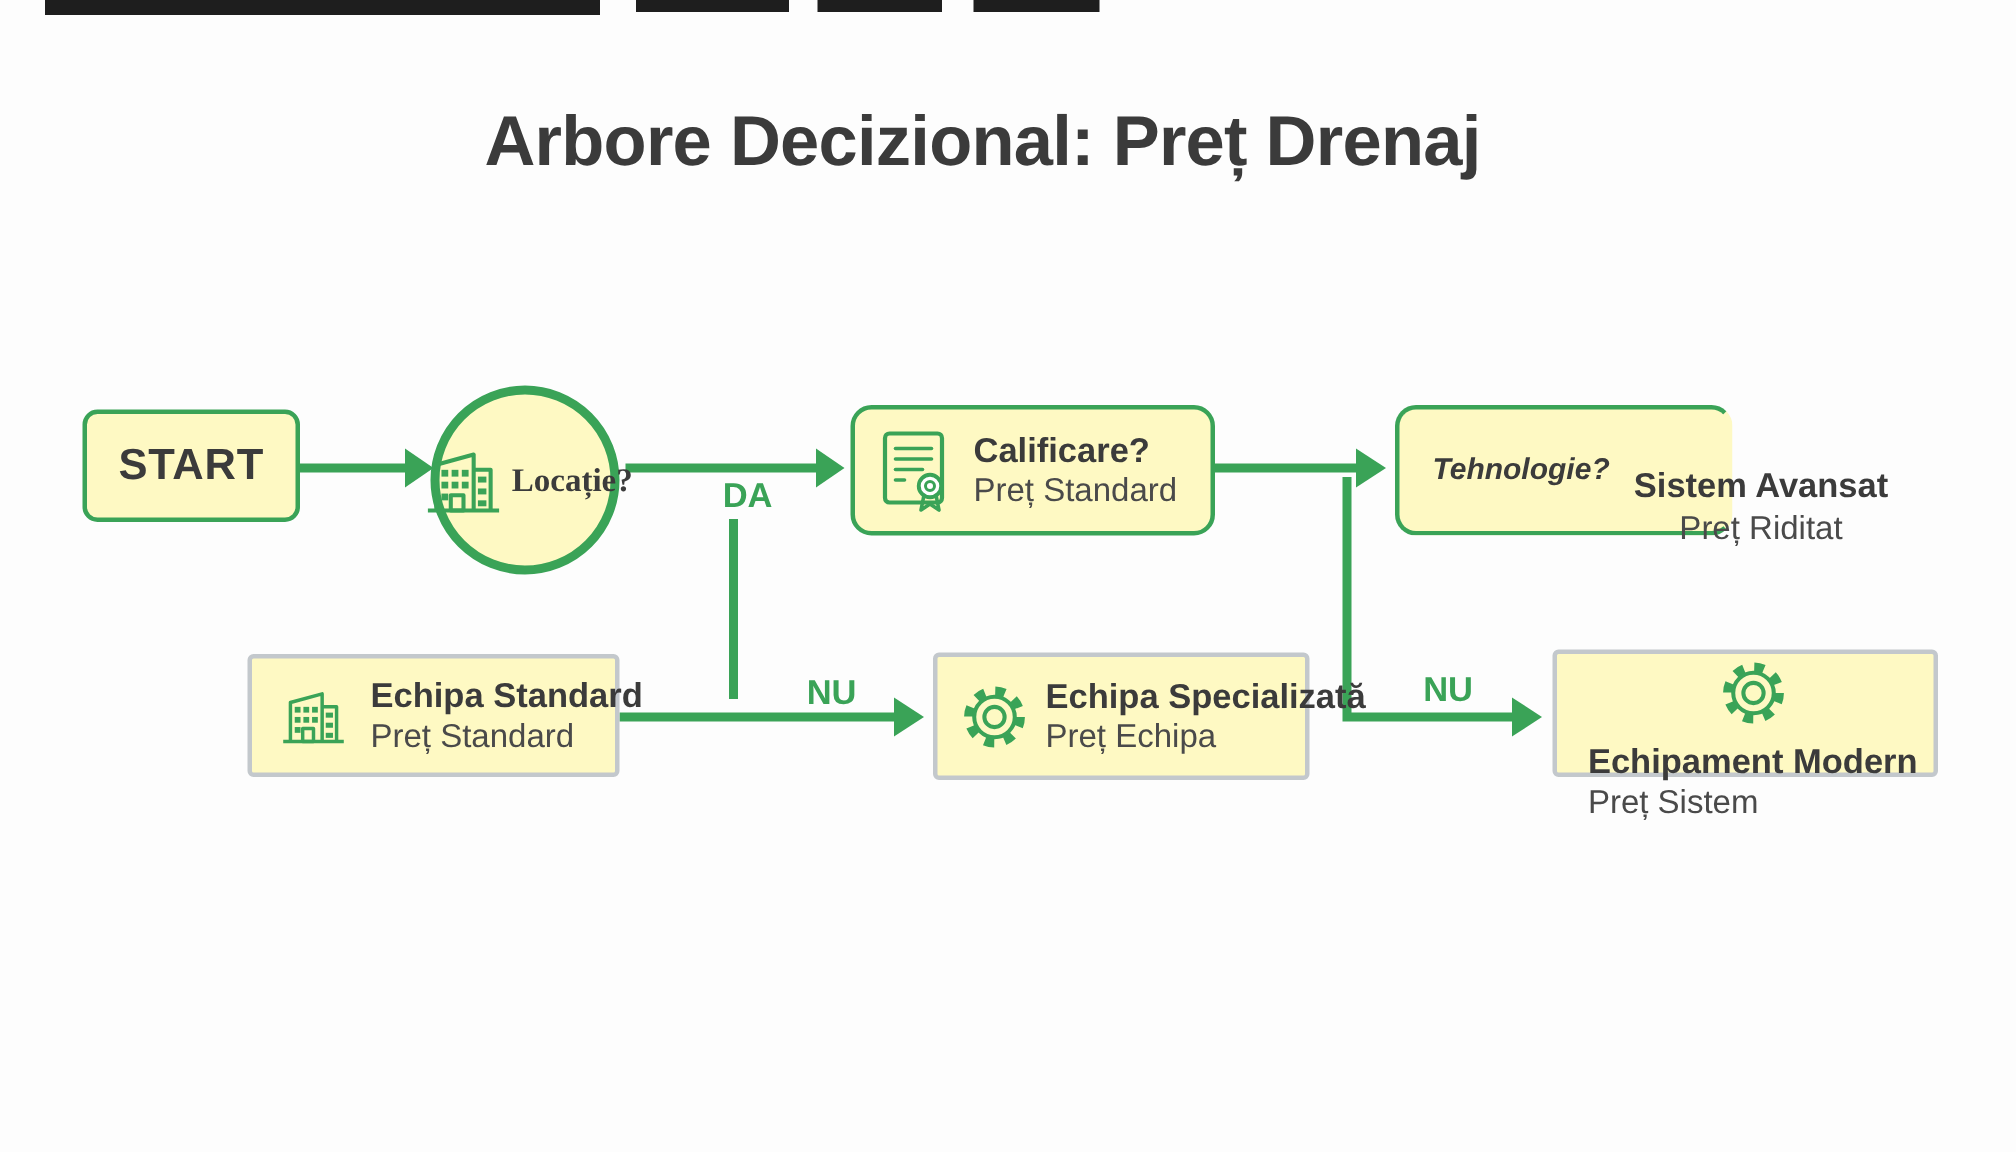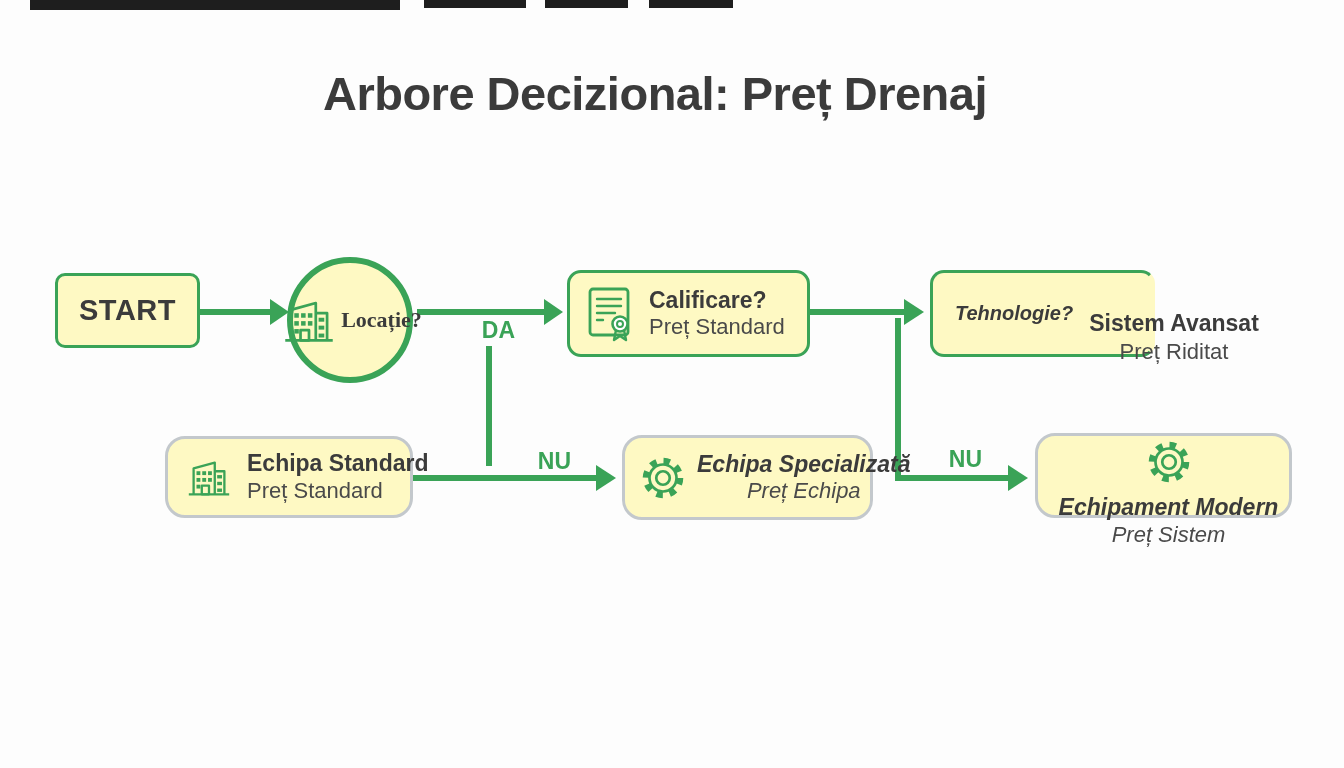--- a/index.html
+++ b/index.html
@@ -47,35 +47,35 @@
   }
 
   .node.circle{
     left:287px;top:257px;width:126px;height:126px;
     border:6px solid var(--green);border-radius:50%;
     justify-content:center;gap:1px;font-family:Liberation Serif, serif;
   }
   .node.circle .lbl{font-size:22px;font-weight:700;color:var(--dark);}
 
   .node.green-box{border:3.5px solid var(--green);border-radius:14px;}
-  .node.grey-box{border:3px solid var(--grey-border);border-radius:20px;}
+  .node.grey-box{border:3px solid var(--grey-border);border-radius:4px;}
 
   .node.calificare{left:567px;top:270px;width:243px;height:87px;padding-left:14px;gap:13px;}
   .node.tehnologie{
     left:930px;top:270px;width:225px;height:87px;padding-left:22px;
     border-right-color:transparent;
   }
   .node.tehnologie .ttl{font-size:20px;font-style:italic;}
 
   .node.echipa-standard{left:165px;top:436px;width:248px;height:82px;padding-left:16px;gap:13px;}
   .node.echipa-specializata{left:622px;top:435px;width:251px;height:85px;padding-left:12px;gap:8px;}
   .node.echipament-modern{left:1035px;top:433px;width:257px;height:85px;padding-left:10px;gap:6px;flex-direction:column;}
 
   .txt{display:flex;flex-direction:column;line-height:1.2;}
-  .txt.centered{align-items:center;font-style:italic;}
+  .txt.centered{}
   .ttl{font-size:23px;font-weight:700;color:var(--dark);white-space:nowrap;}
   .sub{font-size:22px;font-weight:400;color:var(--sub);white-space:nowrap;}
 
   .annex{
     position:absolute;left:1092px;top:286px;width:164px;
     display:flex;flex-direction:column;align-items:center;line-height:1.25;margin-top:23px;
   }
 
   .icon{flex:0 0 auto;display:block;}
 </style>

